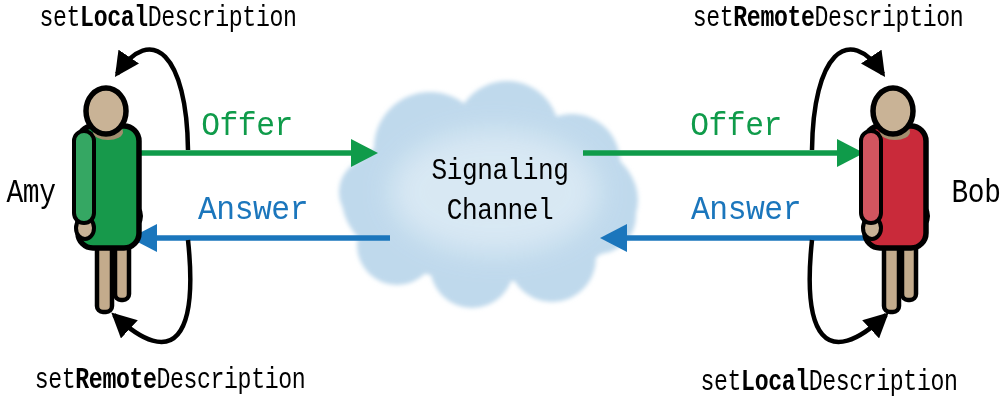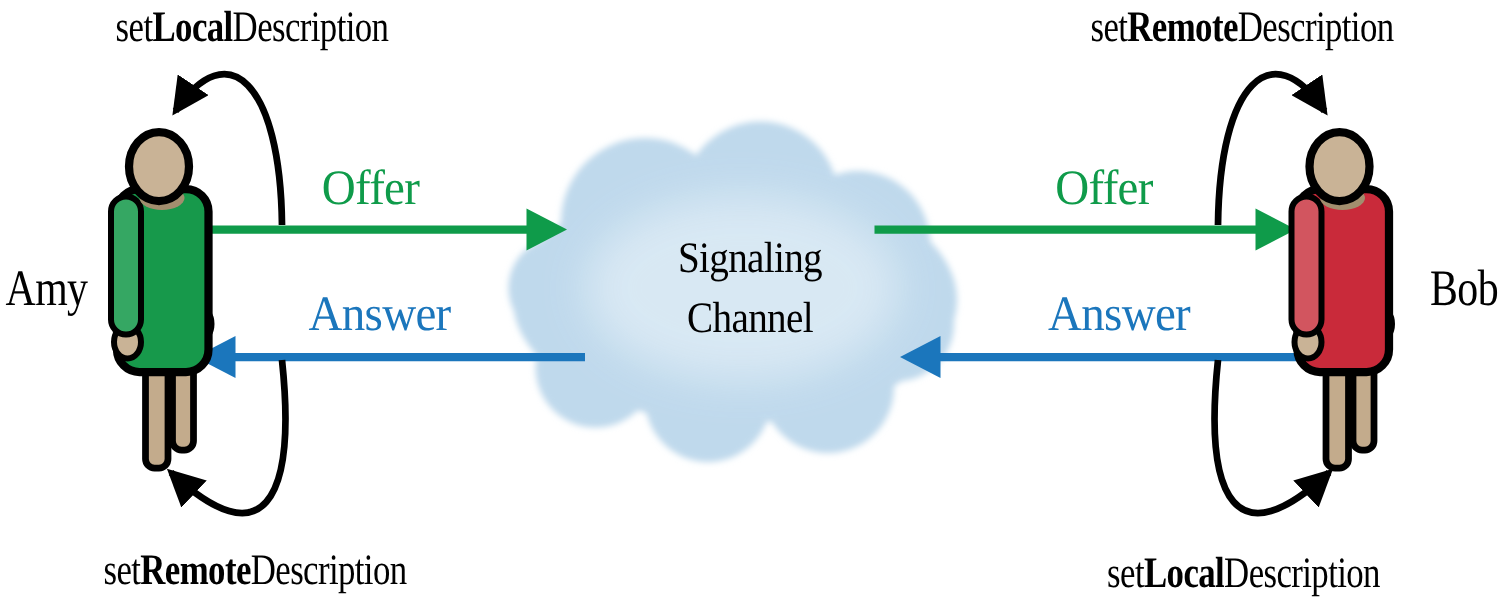--- a/index.html
+++ b/index.html
@@ -1,18 +1,18 @@
 <!DOCTYPE html>
 <html><head>
 <meta charset="utf-8">
 <style>
   html,body{margin:0;padding:0;background:#fff;}
   .stage{
     position:relative;width:1000px;height:402px;background:#ffffff;overflow:hidden;
-    font-family:Liberation Serif, serif;color:#000;
+    font-family:Liberation Mono, monospace;color:#000;
   }
   .stage svg{position:absolute;left:0;top:0;}
   .label{position:absolute;white-space:nowrap;}
   .callback{
     font-size:29px;letter-spacing:-0.5px;
     transform:translateX(-50%) scaleX(0.8);transform-origin:center top;
   }
   .callback .bold{font-weight:700;}
   .name-label{
     font-size:34px;letter-spacing:-0.5px;

